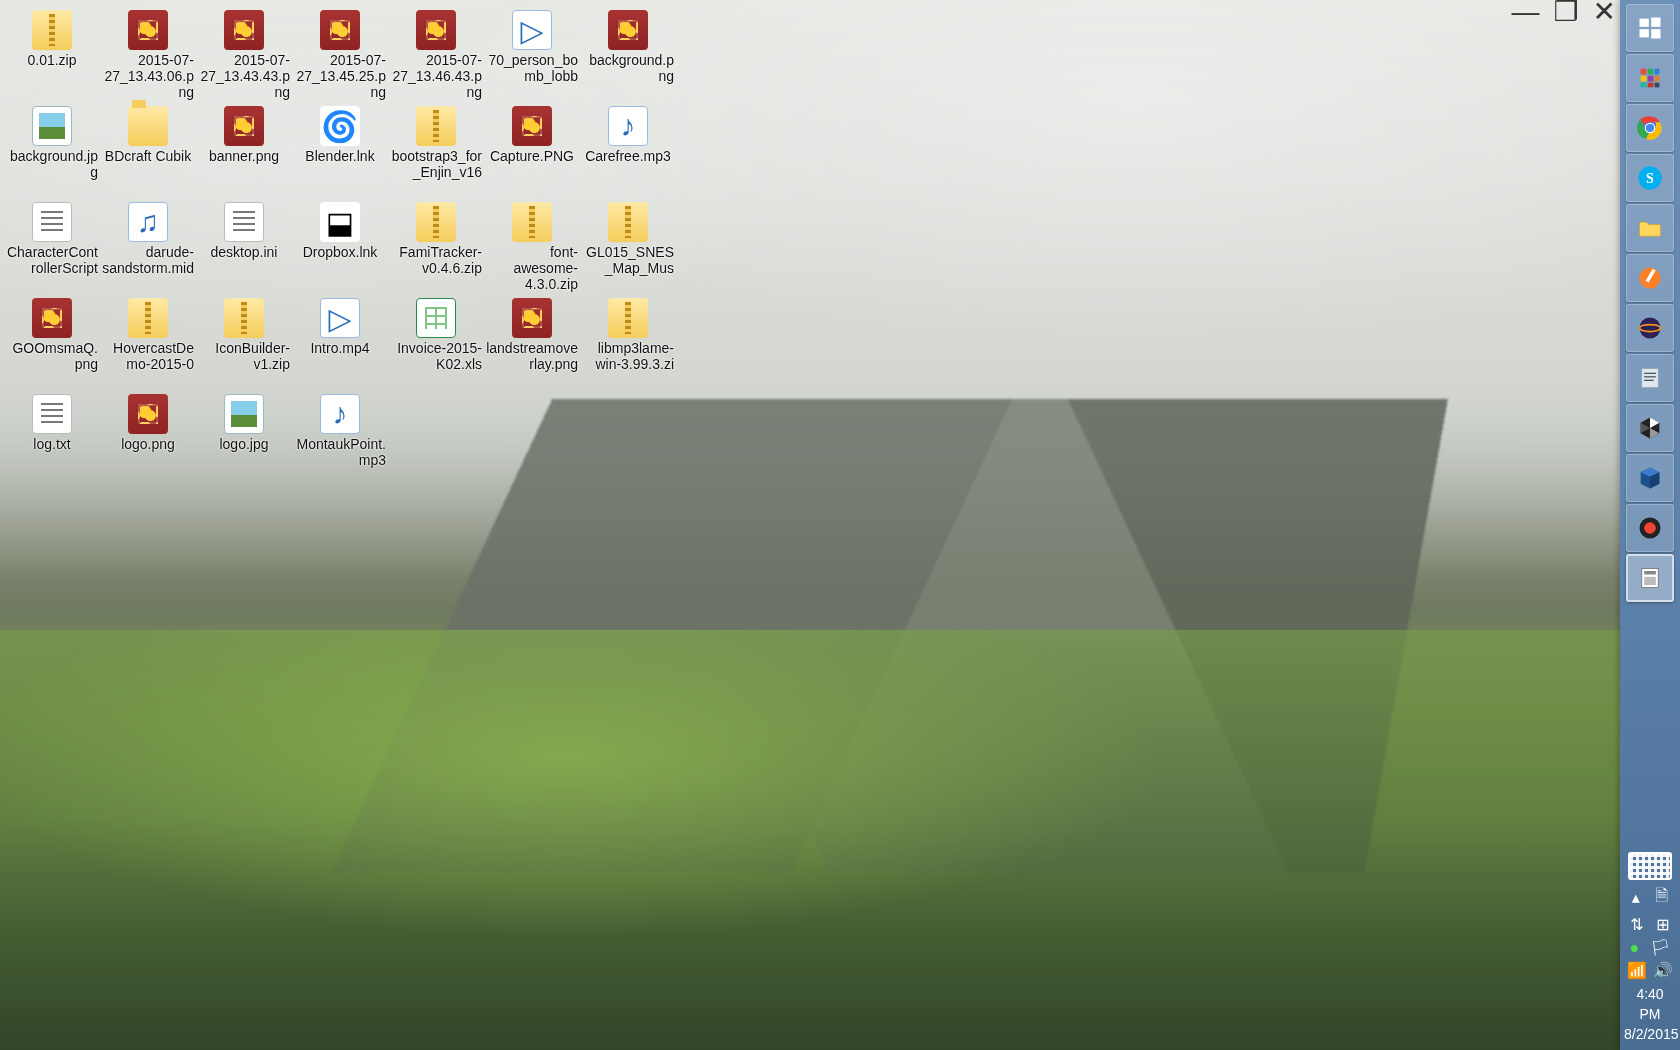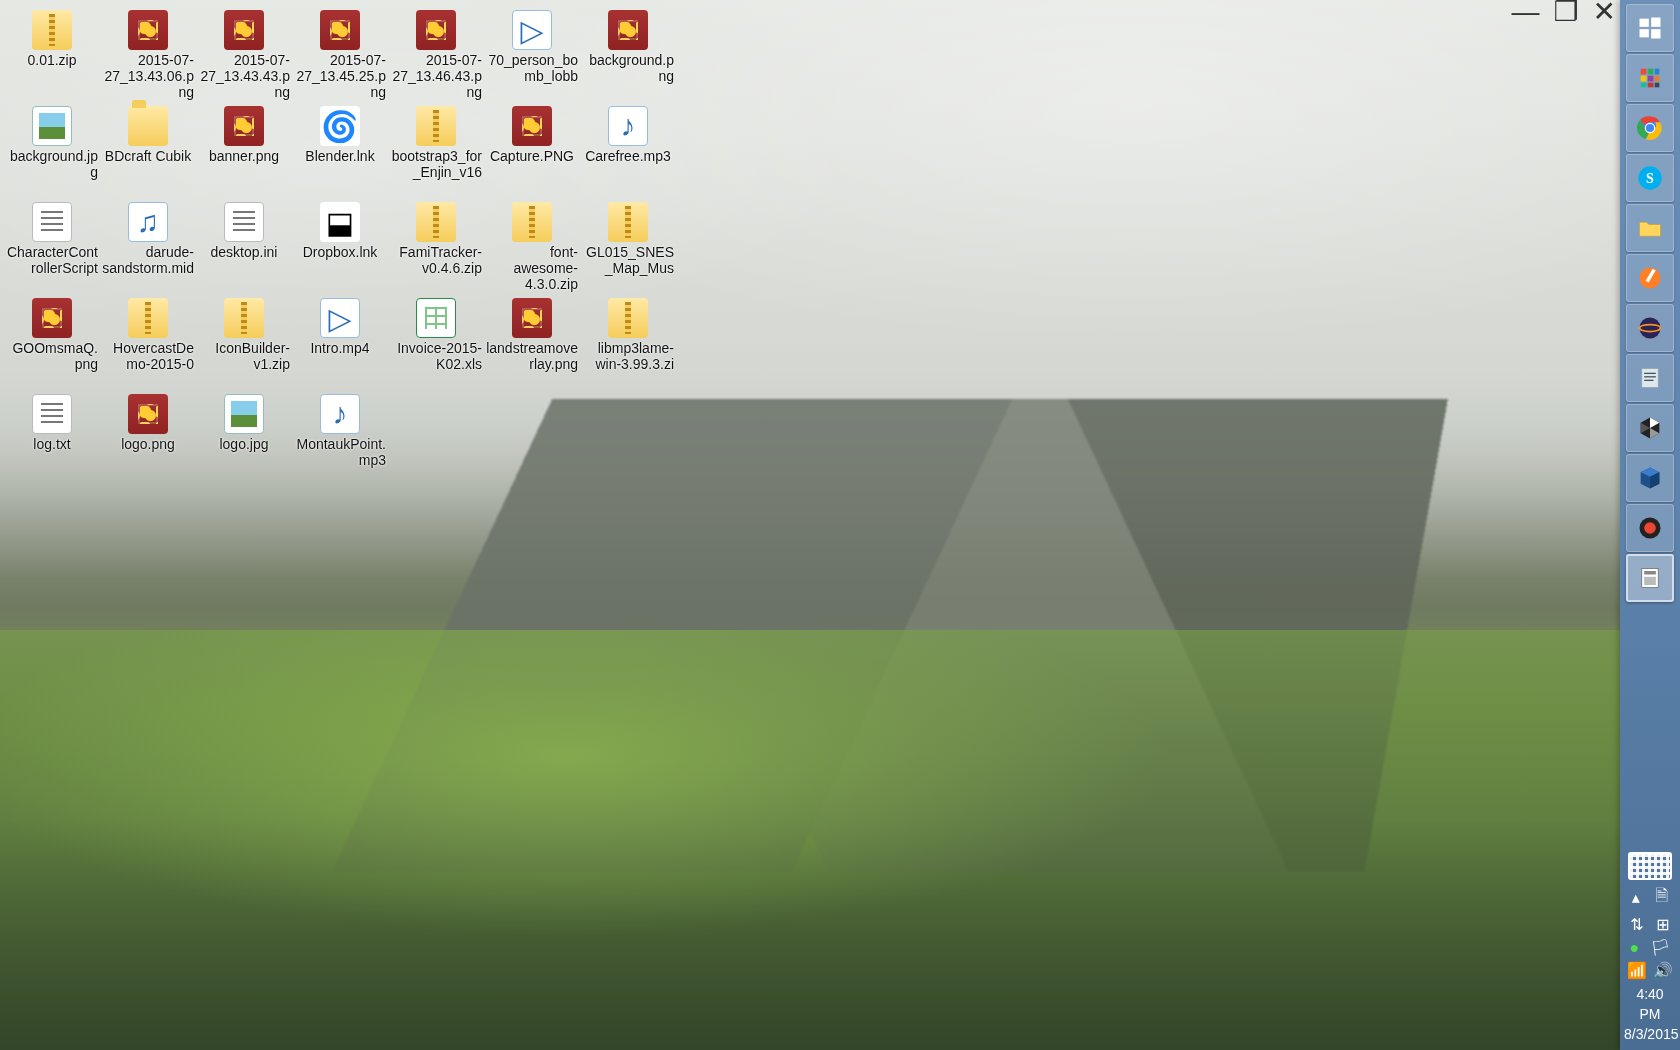--- a/index.html
+++ b/index.html
@@ -442,16 +442,16 @@
     <div class="tray-row">
       <span style="color:#4de04d">●</span>
       <span>🏳</span>
     </div>
     <div class="tray-row">
       <span>📶</span>
       <span>🔊</span>
     </div>
     <div class="clock">
       <div>4:40 PM</div>
-      <div>8/3/2015</div>
+      <div>8/2/2015</div>
     </div>
   </div>
 </div>
 
 </body></html>

